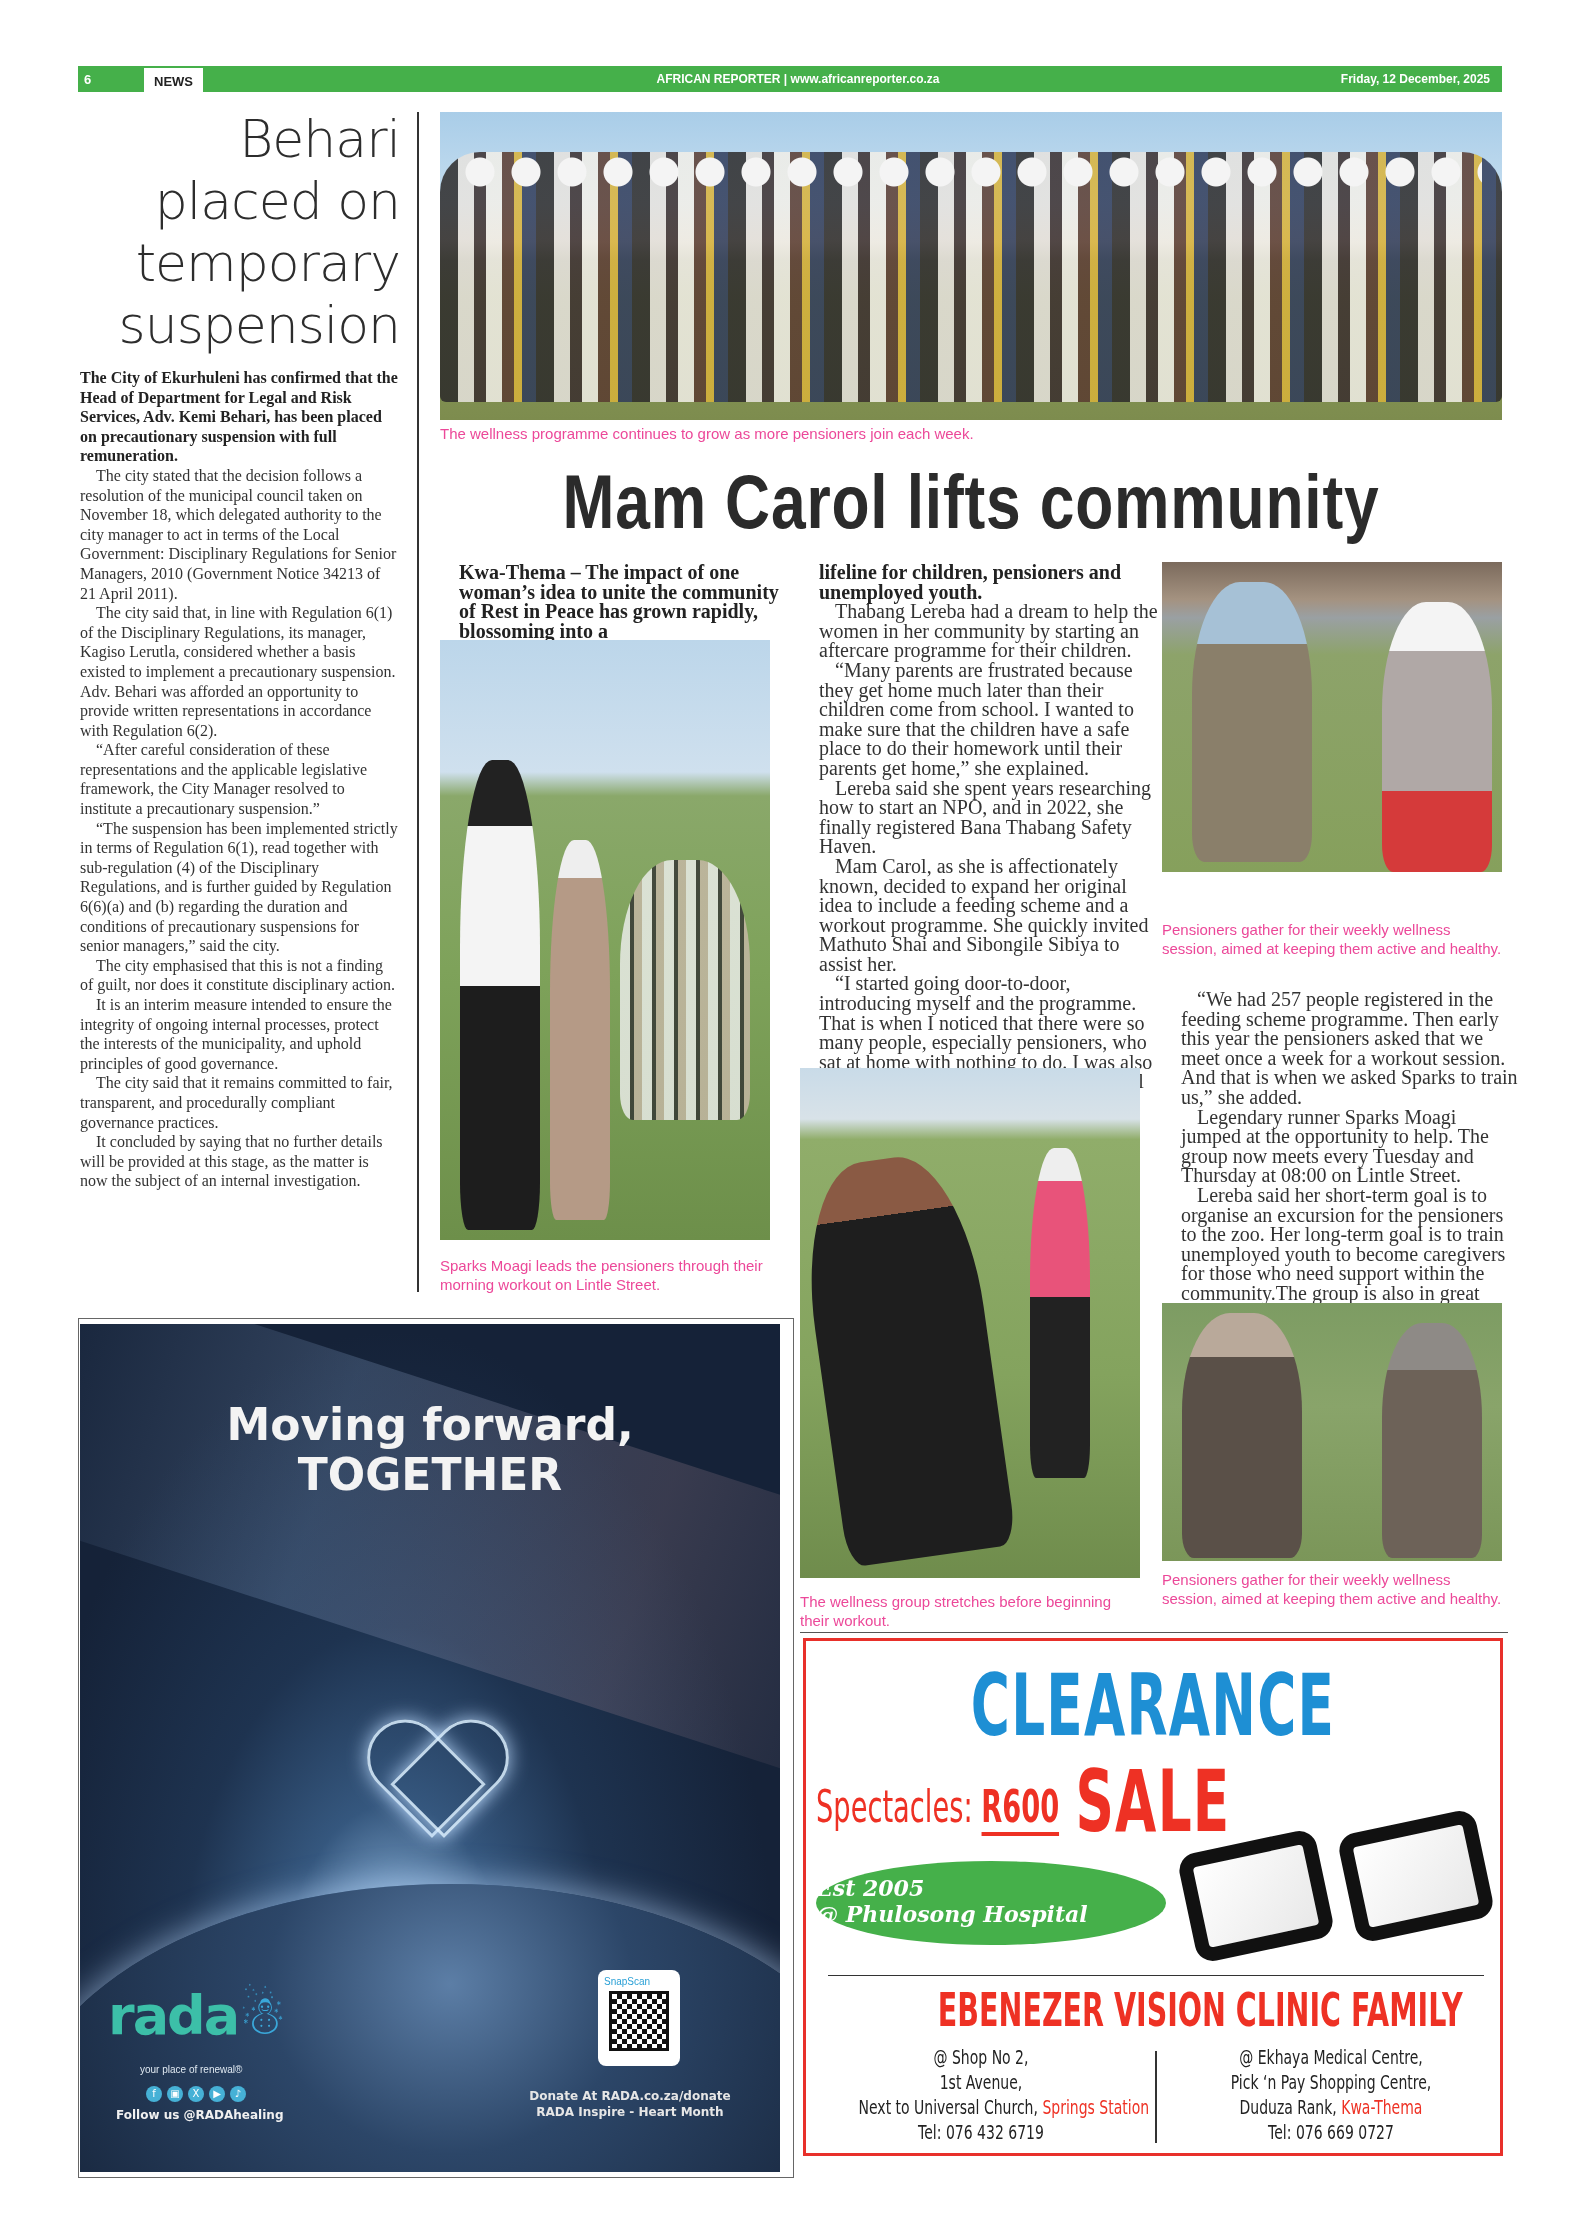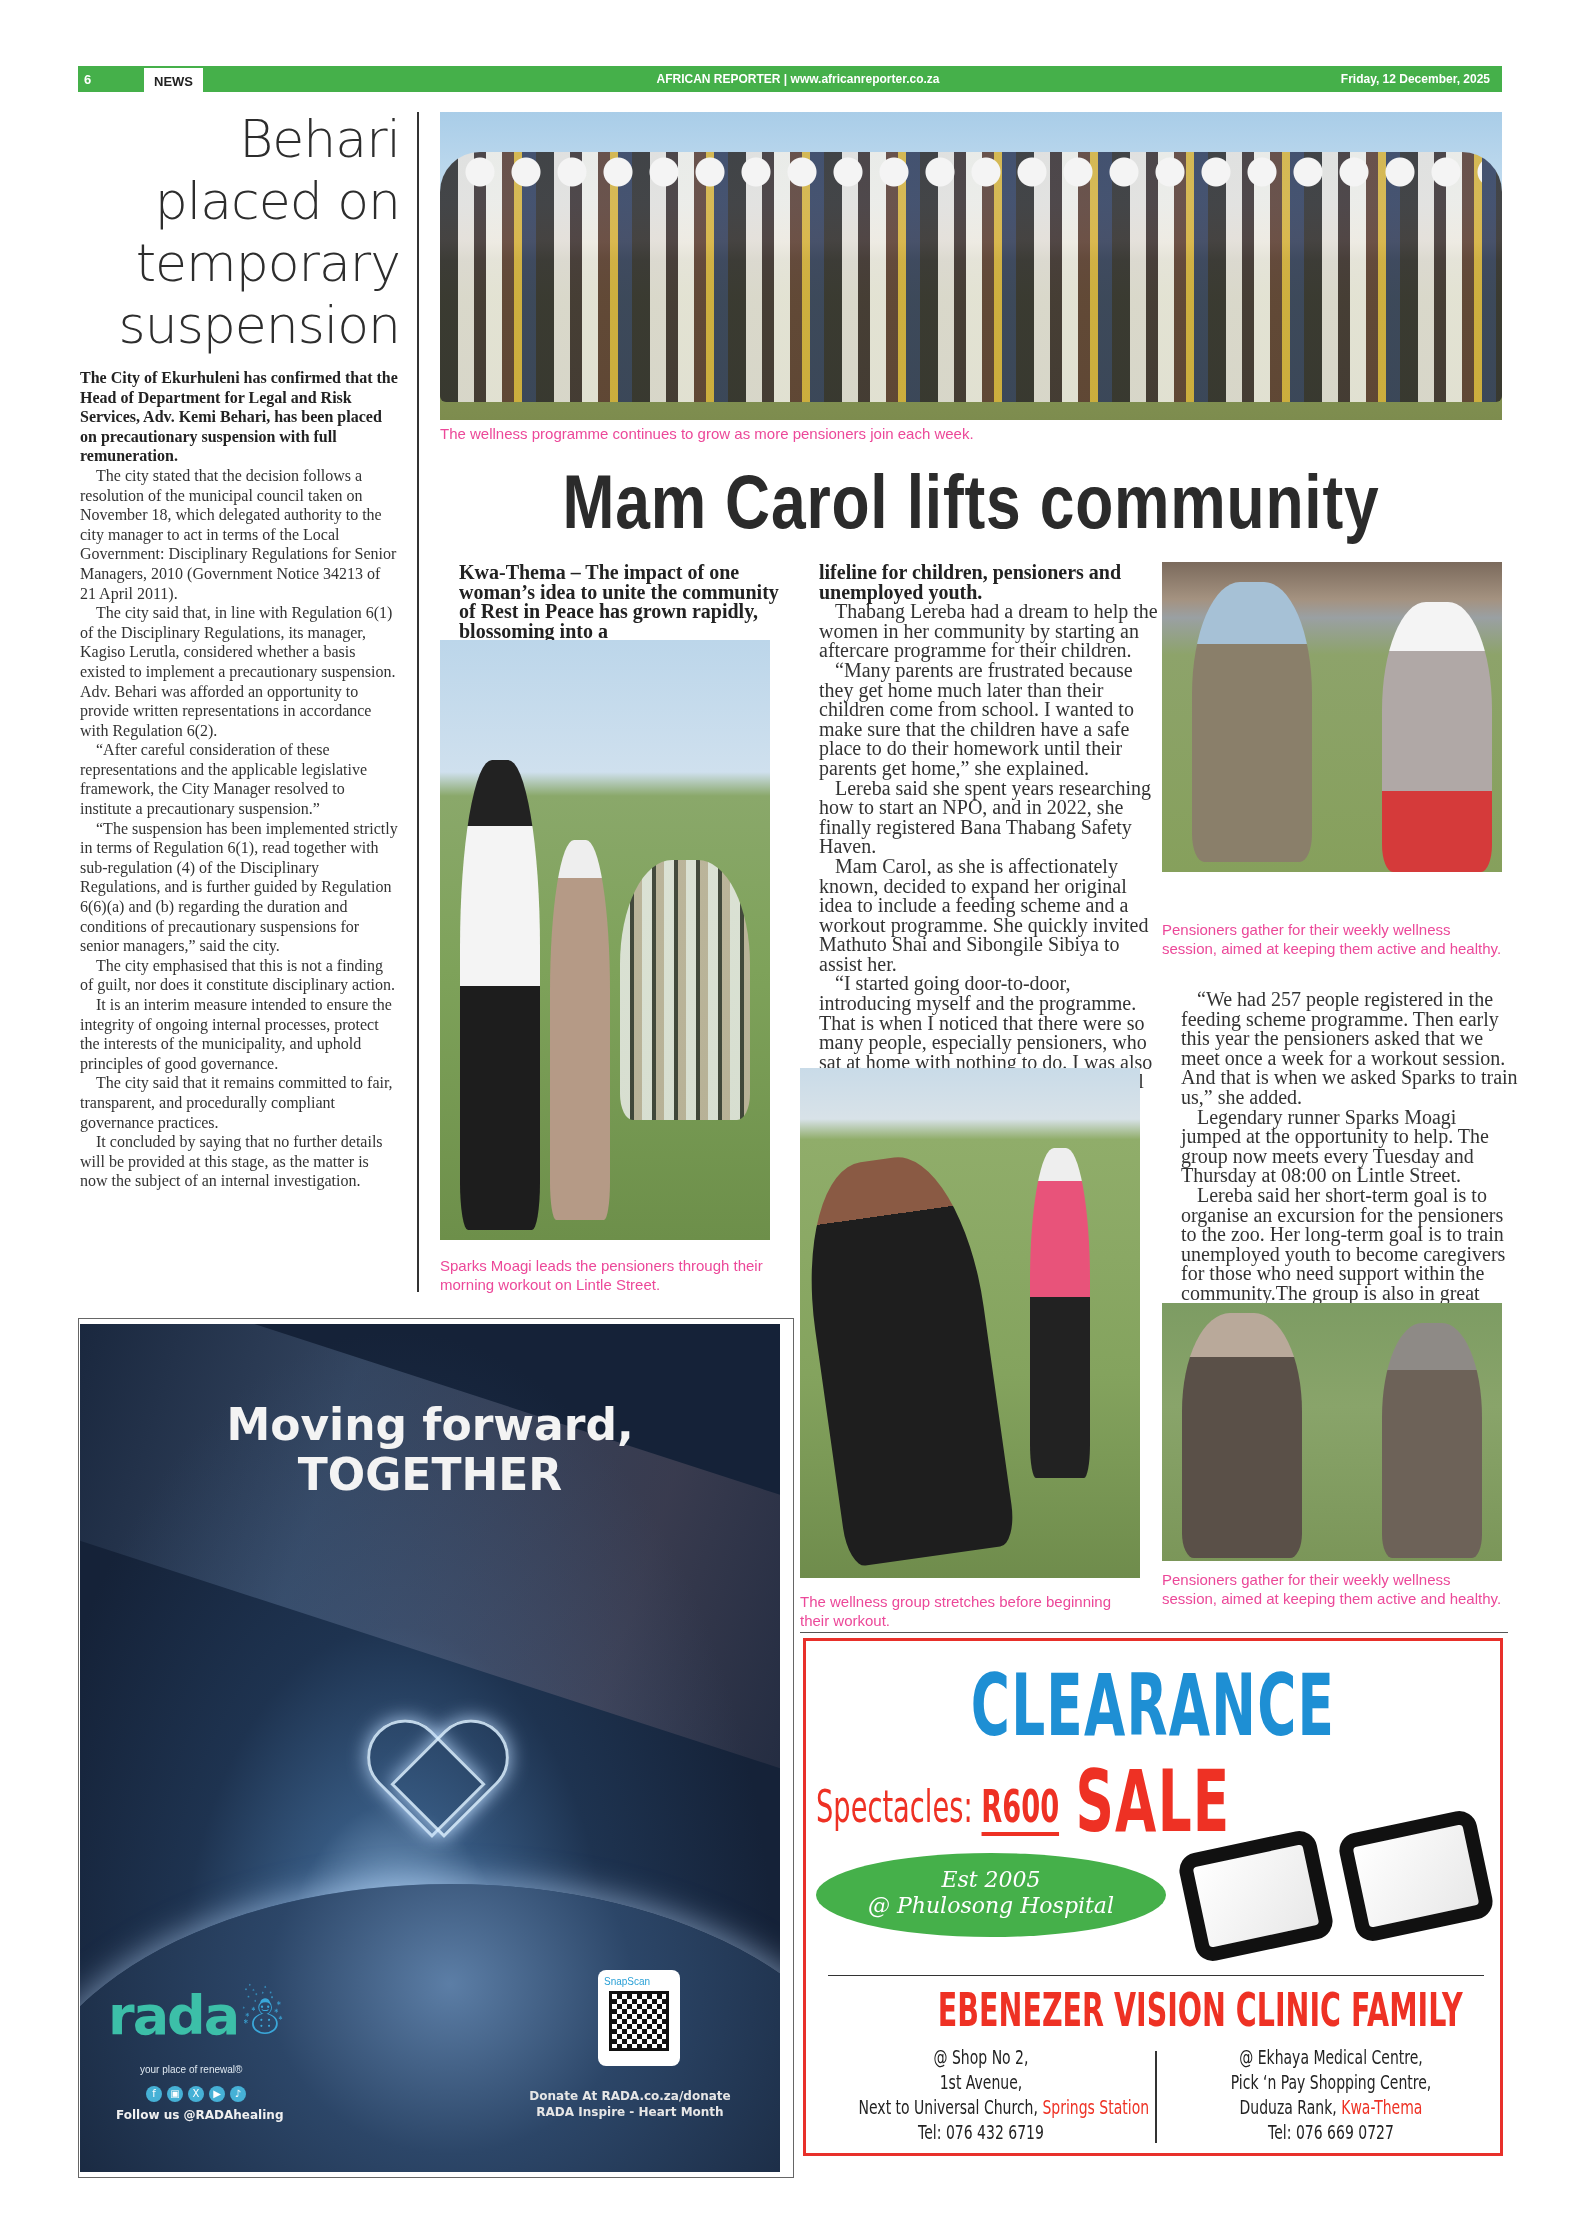--- a/index.html
+++ b/index.html
@@ -84,22 +84,22 @@
   .donate { position: absolute; left: 400px; top: 764px; width: 300px; text-align: center; font-family: "DejaVu Sans", sans-serif; font-weight: bold; font-size: 12px; line-height: 16px; color: #e6e6e6; }
 
   
   .sale-rule { position: absolute; left: 800px; top: 1632px; width: 708px; height: 1px; background: #555; }
   .sale { position: absolute; left: 803px; top: 1638px; width: 700px; height: 518px; border: 3px solid #e8302a; background: #fff; }
   .sale .title { position: absolute; top: 16px; width: 100%; text-align: center; font-family: "DejaVu Sans", sans-serif; font-weight: bold;
      font-size: 86px; line-height: 96px; transform: scaleX(0.62); transform-origin: center; letter-spacing: 2px; }
   .sale .title .blue { color: #1e8fd4; } .sale .title .red { color: #ee3124; }
   .sale .spec { position: absolute; left: 10px; top: 140px; font-family: "DejaVu Sans", sans-serif; font-size: 44px; color: #ee3124; transform: scaleX(0.62); transform-origin: left; white-space: nowrap; }
   .sale .spec b { font-weight: bold; border-bottom: 4px solid #ee3124; }
-  .sale .est { position: absolute; left: 10px; top: 212px; width: 350px; height: 84px; border-radius: 50%; background: #45b04a; color: #fff;
-     text-align: center; font-family: "DejaVu Serif", serif; font-style: italic; font-weight: normal; font-size: 22px; line-height: 26px; padding-top: 14px; }
+  .sale .est { position: absolute; left: 10px; top: 220px; width: 350px; height: 84px; border-radius: 50%; background: #45b04a; color: #fff;
+     text-align: left; font-family: "DejaVu Serif", serif; font-style: italic; font-weight: bold; font-size: 22px; line-height: 26px; padding-top: 14px; }
   .glasses { position: absolute; left: 370px; top: 180px; width: 320px; height: 140px; }
   .glasses .lens { position: absolute; top: 20px; width: 140px; height: 110px; border: 14px solid #111; border-radius: 18px; background: linear-gradient(135deg, #fff, #e8e8e8); }
   .glasses .l1 { left: 10px; transform: rotate(-12deg); } .glasses .l2 { left: 170px; top: 0; transform: rotate(-12deg); }
   .sale .hr { position: absolute; left: 22px; top: 334px; width: 656px; height: 1px; background: #333; }
   .sale .clinic { position: absolute; top: 342px; width: 100%; text-align: center; font-family: "DejaVu Sans", sans-serif; font-weight: bold;
      font-size: 46px; line-height: 54px; color: #ee3124; transform: scaleX(0.62); transform-origin: center; white-space: nowrap; }
   .sale .addr { position: absolute; top: 404px; width: 350px; text-align: center; font-family: "DejaVu Sans", sans-serif; font-size: 20px; line-height: 25px; color: #222;
      transform: scaleX(0.7); transform-origin: center; white-space: nowrap; }
   .sale .addr .hl { color: #ee3124; }
   .sale .a1 { left: 0; } .sale .a2 { left: 350px; }

